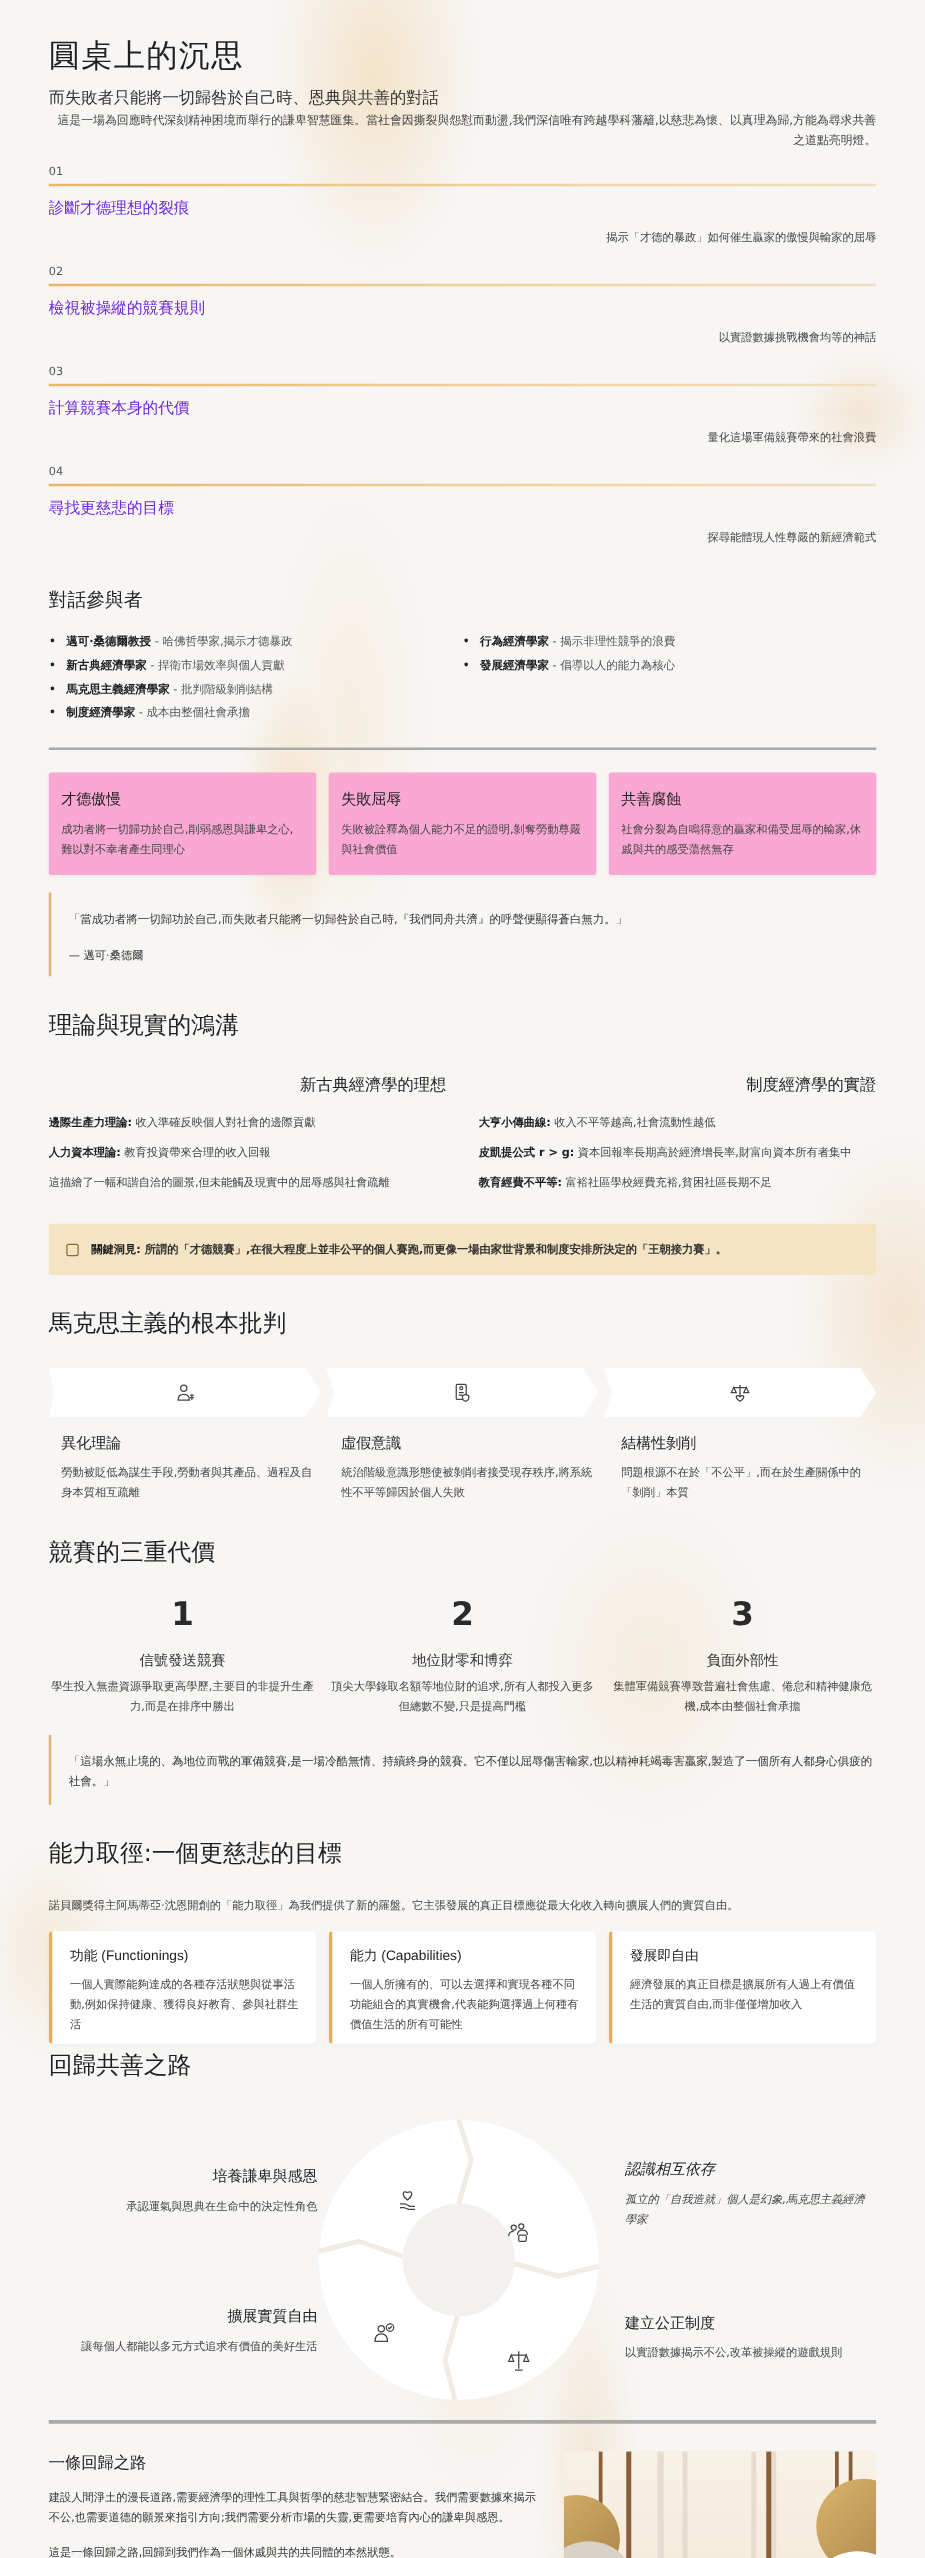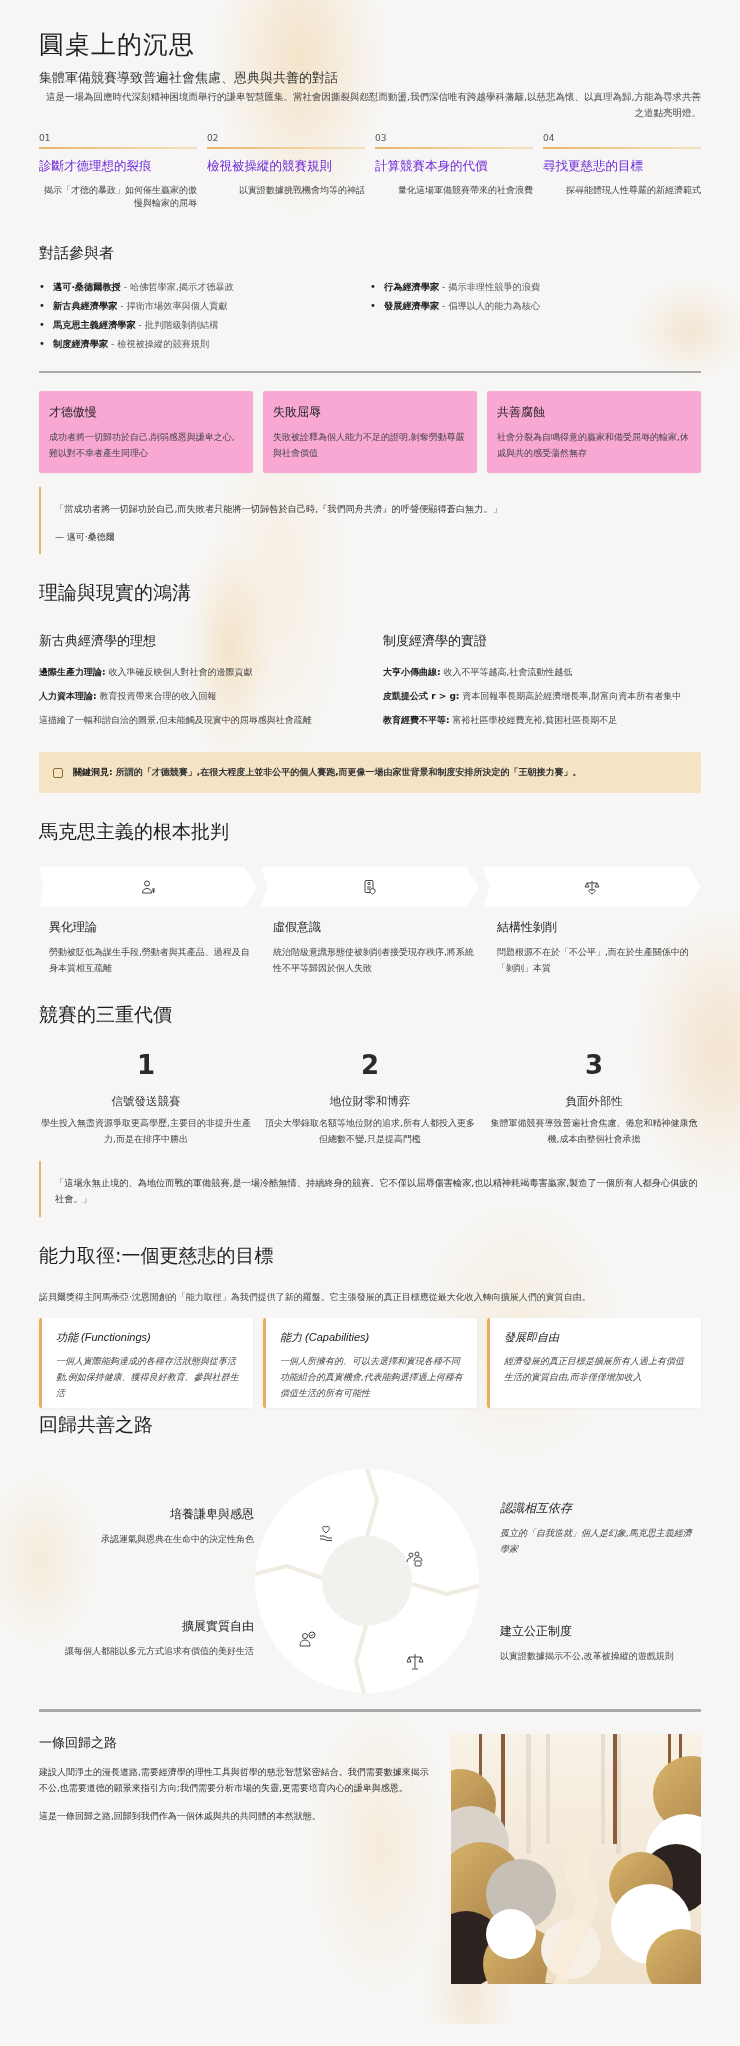--- a/index.html
+++ b/index.html
@@ -23,21 +23,21 @@
       radial-gradient(ellipse 80px 120px at 40px 1560px, rgba(240,215,170,0.35), transparent 70%),
       radial-gradient(ellipse 100px 200px at 380px 1850px, rgba(240,210,160,0.30), transparent 70%),
       radial-gradient(ellipse 60px 240px at 470px 1980px, rgba(235,205,160,0.35), transparent 70%);
   }
   .page { position: relative; z-index: 1; padding: 28px 39px 40px 39px; }
 
   h1.title { font-size: 25px; font-weight: normal; color: #1f1f1f; letter-spacing: 1px; margin-top: 0; }
   .subtitle { font-size: 13px; color: #333; margin-top: 8px; }
   .intro { font-size: 9.5px; color: #444; line-height: 16px; margin-top: 2px; text-align: right; }
 
-  .agenda { display: grid; grid-template-columns: 1fr 1fr 1fr 1fr; column-gap: 10px; row-gap: 16px; margin-top: 12px; }
+  .agenda { display: grid; grid-template-columns: 1fr; column-gap: 10px; row-gap: 16px; margin-top: 12px; }
   .agenda-item .num { font-size: 9px; color: #555; }
   .agenda-item .rule { height: 2px; margin-top: 4px; background: linear-gradient(90deg, #e9b56a, #f3d7a5 70%, #f0e0c0); }
   .agenda-item .a-title { font-size: 12.5px; color: #6d28d9; margin-top: 9px; }
   .agenda-item .a-desc { font-size: 9px; color: #444; margin-top: 9px; text-align: right; }
 
   h2.sec { font-size: 15px; font-weight: normal; color: #222; margin-top: 34px; }
   .participants { display: grid; grid-template-columns: 1fr 1fr; margin-top: 14px; }
   .participants ul { list-style: none; }
   .participants li { font-size: 9.2px; color: #555; line-height: 19px; padding-left: 14px; position: relative; }
   .participants li::before { content: "•"; position: absolute; left: 0; color: #222; font-size: 10px; }
@@ -48,21 +48,21 @@
   .card { background: #f9a8d4; border-radius: 2px; padding: 10px 10px 12px 10px; box-shadow: 0 1px 3px rgba(0,0,0,0.04); min-height: 70px; }
   .card .c-title { font-size: 12px; color: #222; margin-top: 3px; }
   .card .c-desc { font-size: 9px; color: #444; line-height: 16px; margin-top: 8px; }
 
   .quote { border-left: 2px solid #e2b574; padding: 14px 0 10px 14px; margin-top: 14px; }
   .quote .q-text { font-size: 9.2px; color: #333; line-height: 16px; }
   .quote .q-author { font-size: 9px; color: #333; margin-top: 14px; }
 
   h2.big { font-size: 19px; font-weight: normal; color: #1f1f1f; margin-top: 26px; }
   .two-col { display: grid; grid-template-columns: 1fr 1fr; column-gap: 26px; margin-top: 26px; }
-  .two-col h3 { font-size: 13px; font-weight: normal; color: #222; }
+  .two-col h3 { font-size: 13px; font-weight: normal; color: #222; text-align: right; }
   .two-col p { font-size: 9px; color: #444; line-height: 16px; margin-top: 8px; }
   .two-col p b { color: #1f1f1f; }
   .two-col p.first { margin-top: 14px; }
 
   .insight { background: #f4e4c4; border-radius: 2px; padding: 14px 14px; margin-top: 24px; display: flex; align-items: center; gap: 10px; }
   .insight .ico { width: 10px; height: 10px; border: 1.5px solid #8a6d2f; border-radius: 2px; flex: none; }
   .insight .i-text { font-size: 9px; color: #333; font-weight: bold; }
   .insight .i-text b { color: #1f1f1f; }
 
   .chevrons { display: grid; grid-template-columns: 1fr 1fr 1fr; gap: 4px; margin-top: 22px; }
@@ -74,21 +74,21 @@
   .marx-grid .m-title { font-size: 12px; color: #222; padding-left: 10px; }
   .marx-grid .m-desc { font-size: 9px; color: #444; line-height: 16px; margin-top: 8px; padding-left: 10px; }
 
   .costs { display: grid; grid-template-columns: 1fr 1fr 1fr; gap: 10px; margin-top: 22px; text-align: center; }
   .costs .big-num { font-size: 26px; font-weight: bold; color: #2a2a2a; font-family: "DejaVu Sans", sans-serif; }
   .costs .k-title { font-size: 11.5px; color: #333; margin-top: 14px; }
   .costs .k-desc { font-size: 9px; color: #444; line-height: 16px; margin-top: 6px; }
 
   .cap-intro { font-size: 9px; color: #444; margin-top: 22px; }
   .cap-cards { display: grid; grid-template-columns: 1fr 1fr 1fr; gap: 10px; margin-top: 14px; }
-  .cap-card { background: #fff; border-left: 3px solid #e6ad5c; border-radius: 3px; padding: 12px 10px 2px 14px; min-height: 90px; box-shadow: 0 1px 3px rgba(0,0,0,0.04); font-style: italic; }
+  .cap-card { background: #fff; border-left: 3px solid #e6ad5c; border-radius: 3px; padding: 12px 10px 2px 14px; min-height: 90px; box-shadow: 0 1px 3px rgba(0,0,0,0.04); }
   .cap-card .cc-title { font-size: 11px; color: #222; font-family: "Liberation Sans", sans-serif; }
   .cap-card .cc-desc { font-size: 9px; color: #444; line-height: 16px; margin-top: 8px; }
 
   .cycle { position: relative; height: 245px; margin-top: 10px; }
   .ring { position: absolute; left: 213px; top: 18px; width: 230px; width: 230px; height: 230px; }
   .cyc-item { position: absolute; width: 215px; }
   .cyc-item .cy-title { font-size: 12px; color: #222; }
   .cyc-item .cy-desc { font-size: 9px; color: #444; line-height: 16px; margin-top: 8px; }
   .cyc-item.left { text-align: right; }
 
@@ -100,21 +100,21 @@
 </style>
 </head>
 <body>
 
 <div class="bg-blur"></div>
 
 <div class="page">
 
   <header>
     <h1 class="title">圓桌上的沉思</h1>
-    <div class="subtitle">集體軍備競賽導致普遍社會焦慮、恩典與共善的對話</div>
+    <div class="subtitle">而失敗者只能將一切歸咎於自己時、恩典與共善的對話</div>
     <p class="intro">這是一場為回應時代深刻精神困境而舉行的謙卑智慧匯集。當社會因撕裂與怨懟而動盪,我們深信唯有跨越學科藩籬,以慈悲為懷、以真理為歸,方能為尋求共善之道點亮明燈。</p>
   </header>
 
   <section class="agenda">
     <div class="agenda-item">
       <div class="num">01</div>
       <div class="rule"></div>
       <div class="a-title">診斷才德理想的裂痕</div>
       <div class="a-desc">揭示「才德的暴政」如何催生贏家的傲慢與輸家的屈辱</div>
     </div>
@@ -137,21 +137,21 @@
       <div class="a-desc">探尋能體現人性尊嚴的新經濟範式</div>
     </div>
   </section>
 
   <h2 class="sec">對話參與者</h2>
   <section class="participants">
     <ul>
       <li><b>邁可·桑德爾教授</b><span> - 哈佛哲學家,揭示才德暴政</span></li>
       <li><b>新古典經濟學家</b><span> - 捍衛市場效率與個人貢獻</span></li>
       <li><b>馬克思主義經濟學家</b><span> - 批判階級剝削結構</span></li>
-      <li><b>制度經濟學家</b><span> - 檢視被操縱的競賽規則</span></li>
+      <li><b>制度經濟學家</b><span> - 成本由整個社會承擔</span></li>
     </ul>
     <ul>
       <li><b>行為經濟學家</b><span> - 揭示非理性競爭的浪費</span></li>
       <li><b>發展經濟學家</b><span> - 倡導以人的能力為核心</span></li>
     </ul>
   </section>
 
   <div class="hr"></div>
 
   <section class="cards3">

